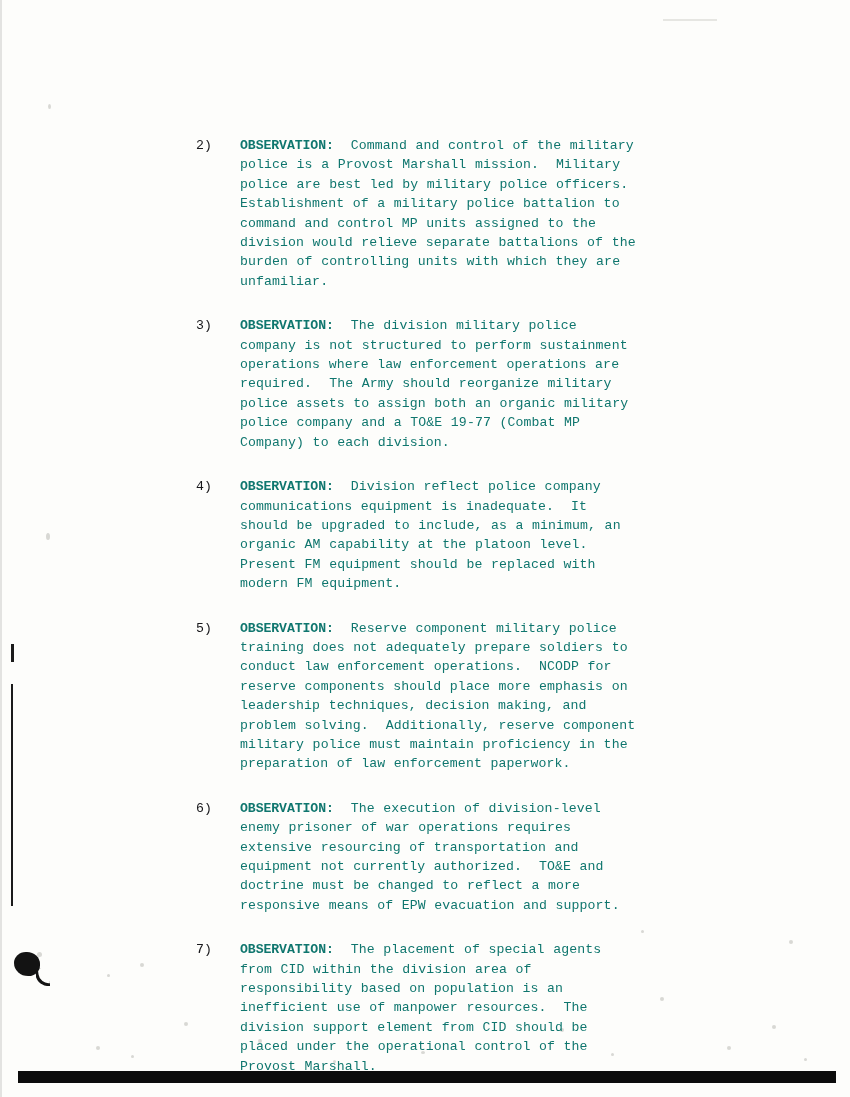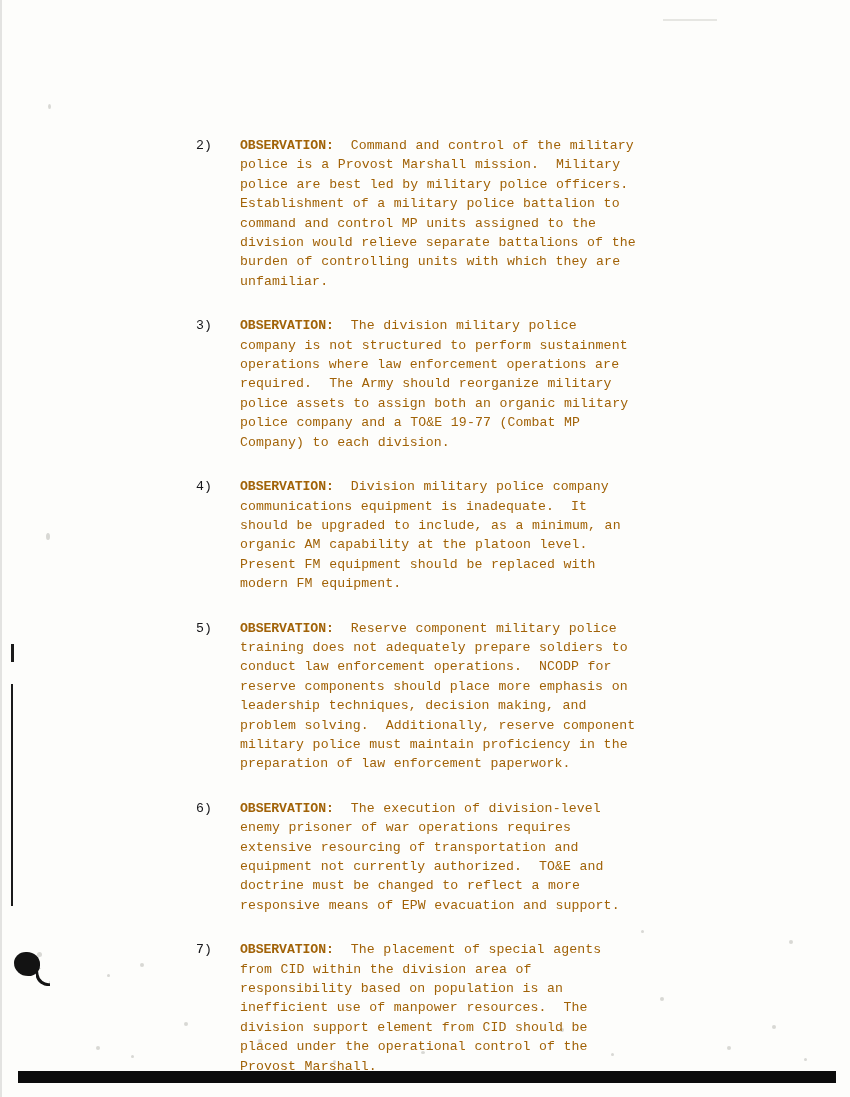--- a/index.html
+++ b/index.html
@@ -38,21 +38,21 @@
     flex: 0 0 44px;
     font-size: 13.2px;
     line-height: 19.4px;
     color: #17171a;
     letter-spacing: 0.1px;
   }
   .body {
     flex: 1 1 auto;
     font-size: 13.2px;
     line-height: 19.4px;
-    color: #a16207;
+    color: #0f766e;
     letter-spacing: 0.1px;
     white-space: pre-wrap;
     word-spacing: 0.5px;
   }
   .lead {
     font-weight: bold;
     letter-spacing: -0.1px;
   }
   
   .mark-bar {
@@ -145,21 +145,21 @@
 company is not structured to perform sustainment
 operations where law enforcement operations are
 required.  The Army should reorganize military
 police assets to assign both an organic military
 police company and a TO&amp;E 19-77 (Combat MP
 Company) to each division.</span></div>
     </div>
 
     <div class="item">
       <div class="num">4)</div>
-      <div class="body"><span class="lead">OBSERVATION:</span><span>  Division military police company
+      <div class="body"><span class="lead">OBSERVATION:</span><span>  Division reflect police company
 communications equipment is inadequate.  It
 should be upgraded to include, as a minimum, an
 organic AM capability at the platoon level.
 Present FM equipment should be replaced with
 modern FM equipment.</span></div>
     </div>
 
     <div class="item">
       <div class="num">5)</div>
       <div class="body"><span class="lead">OBSERVATION:</span><span>  Reserve component military police

